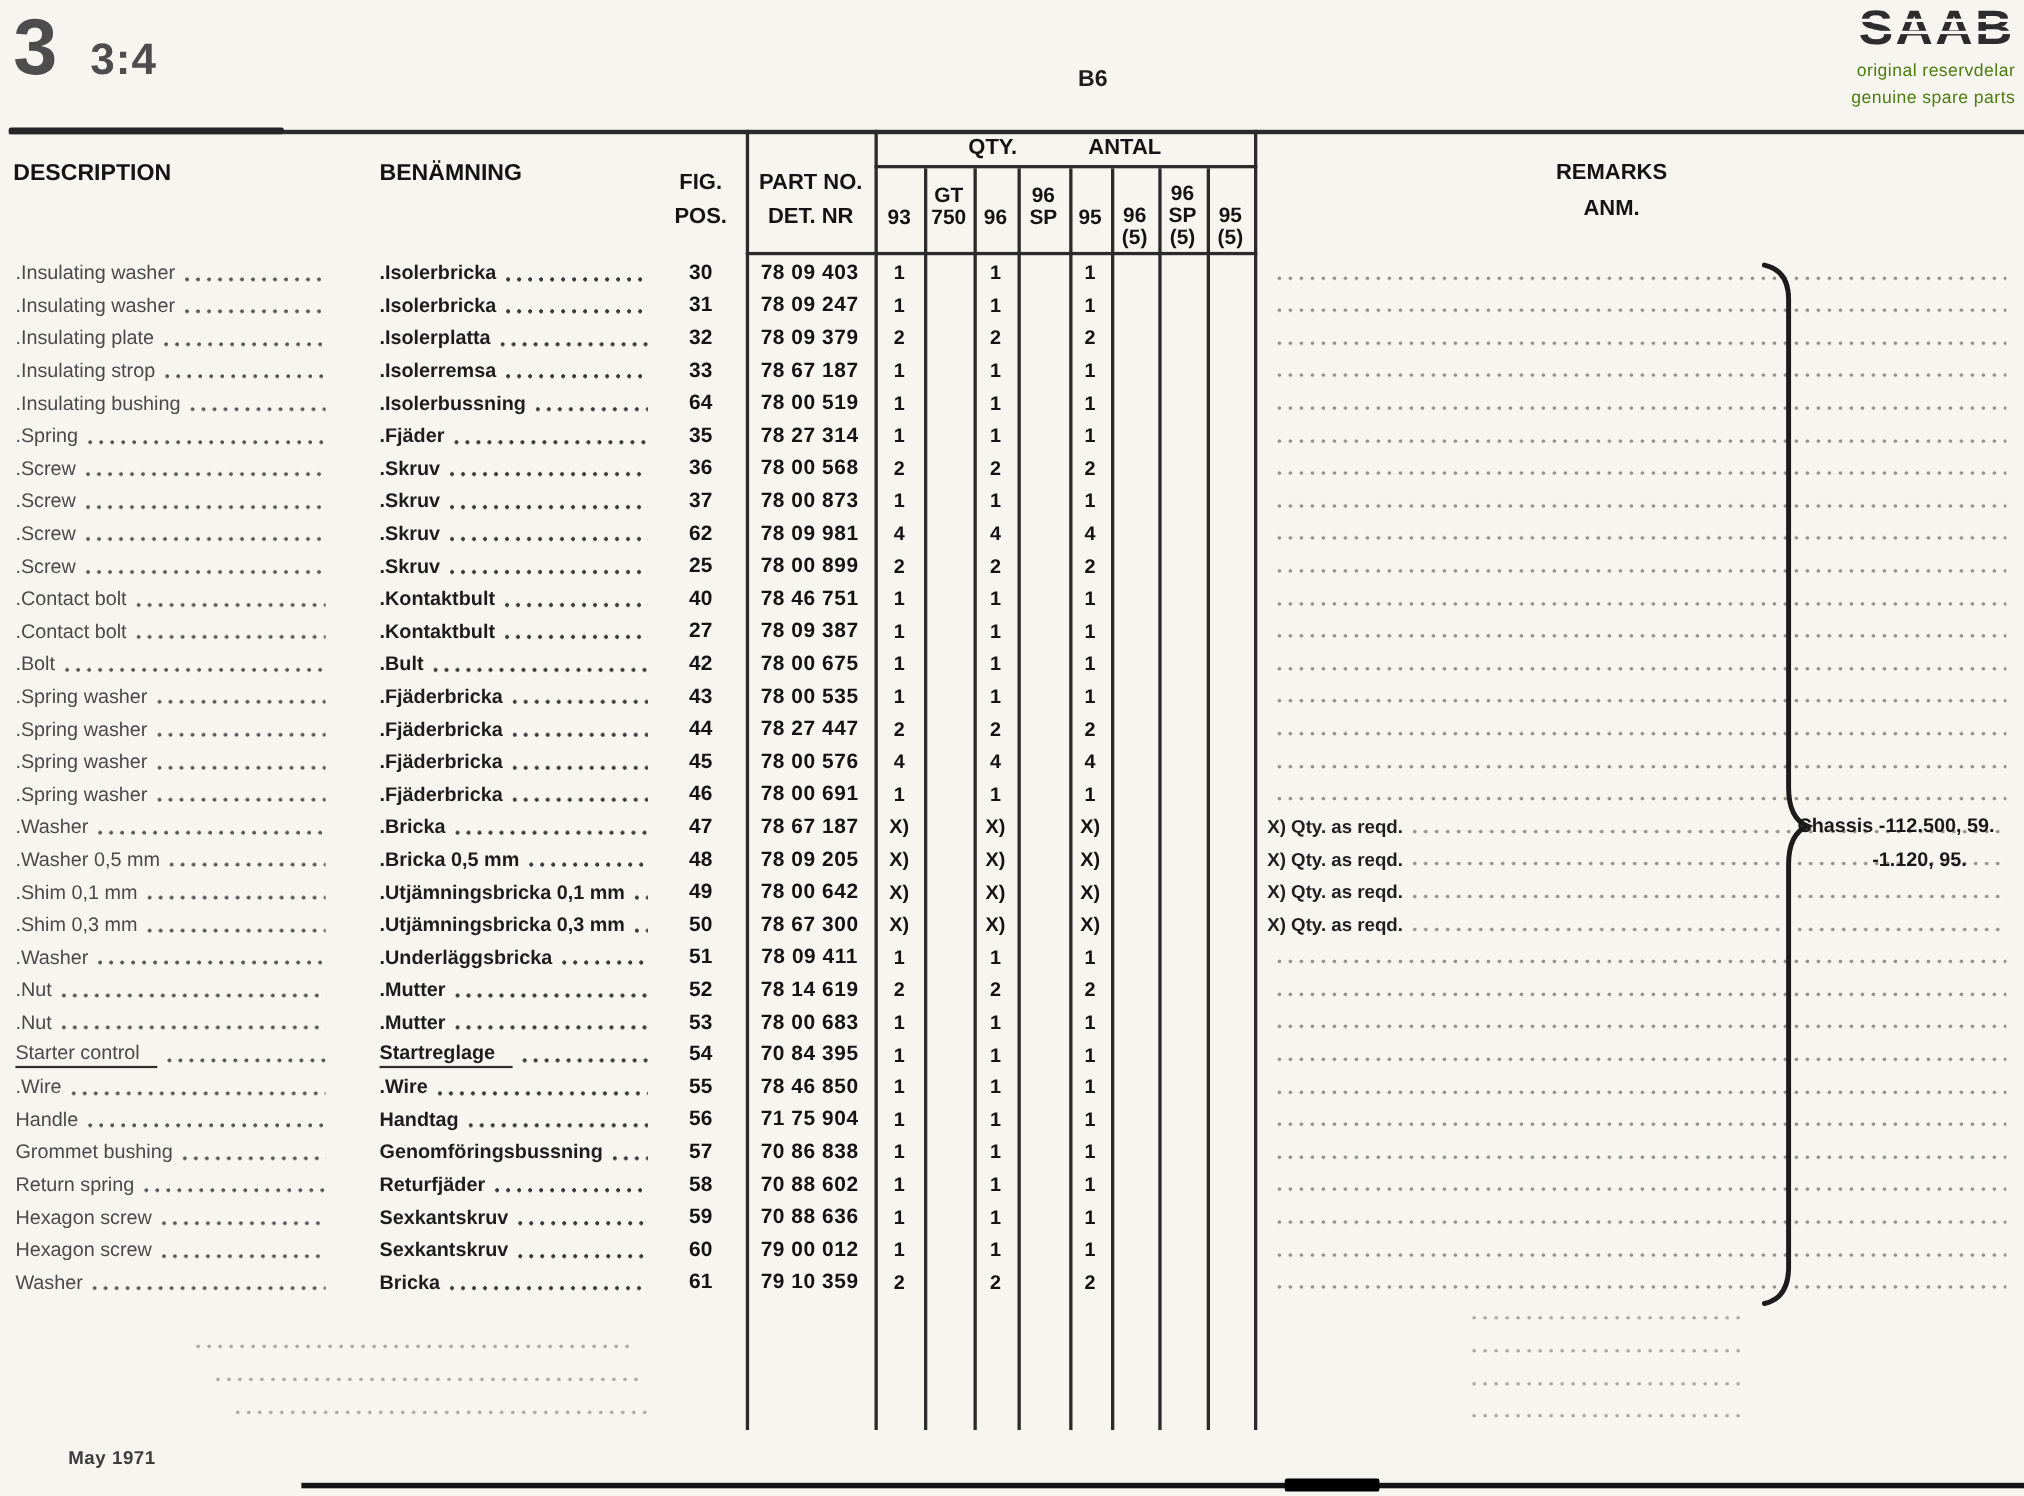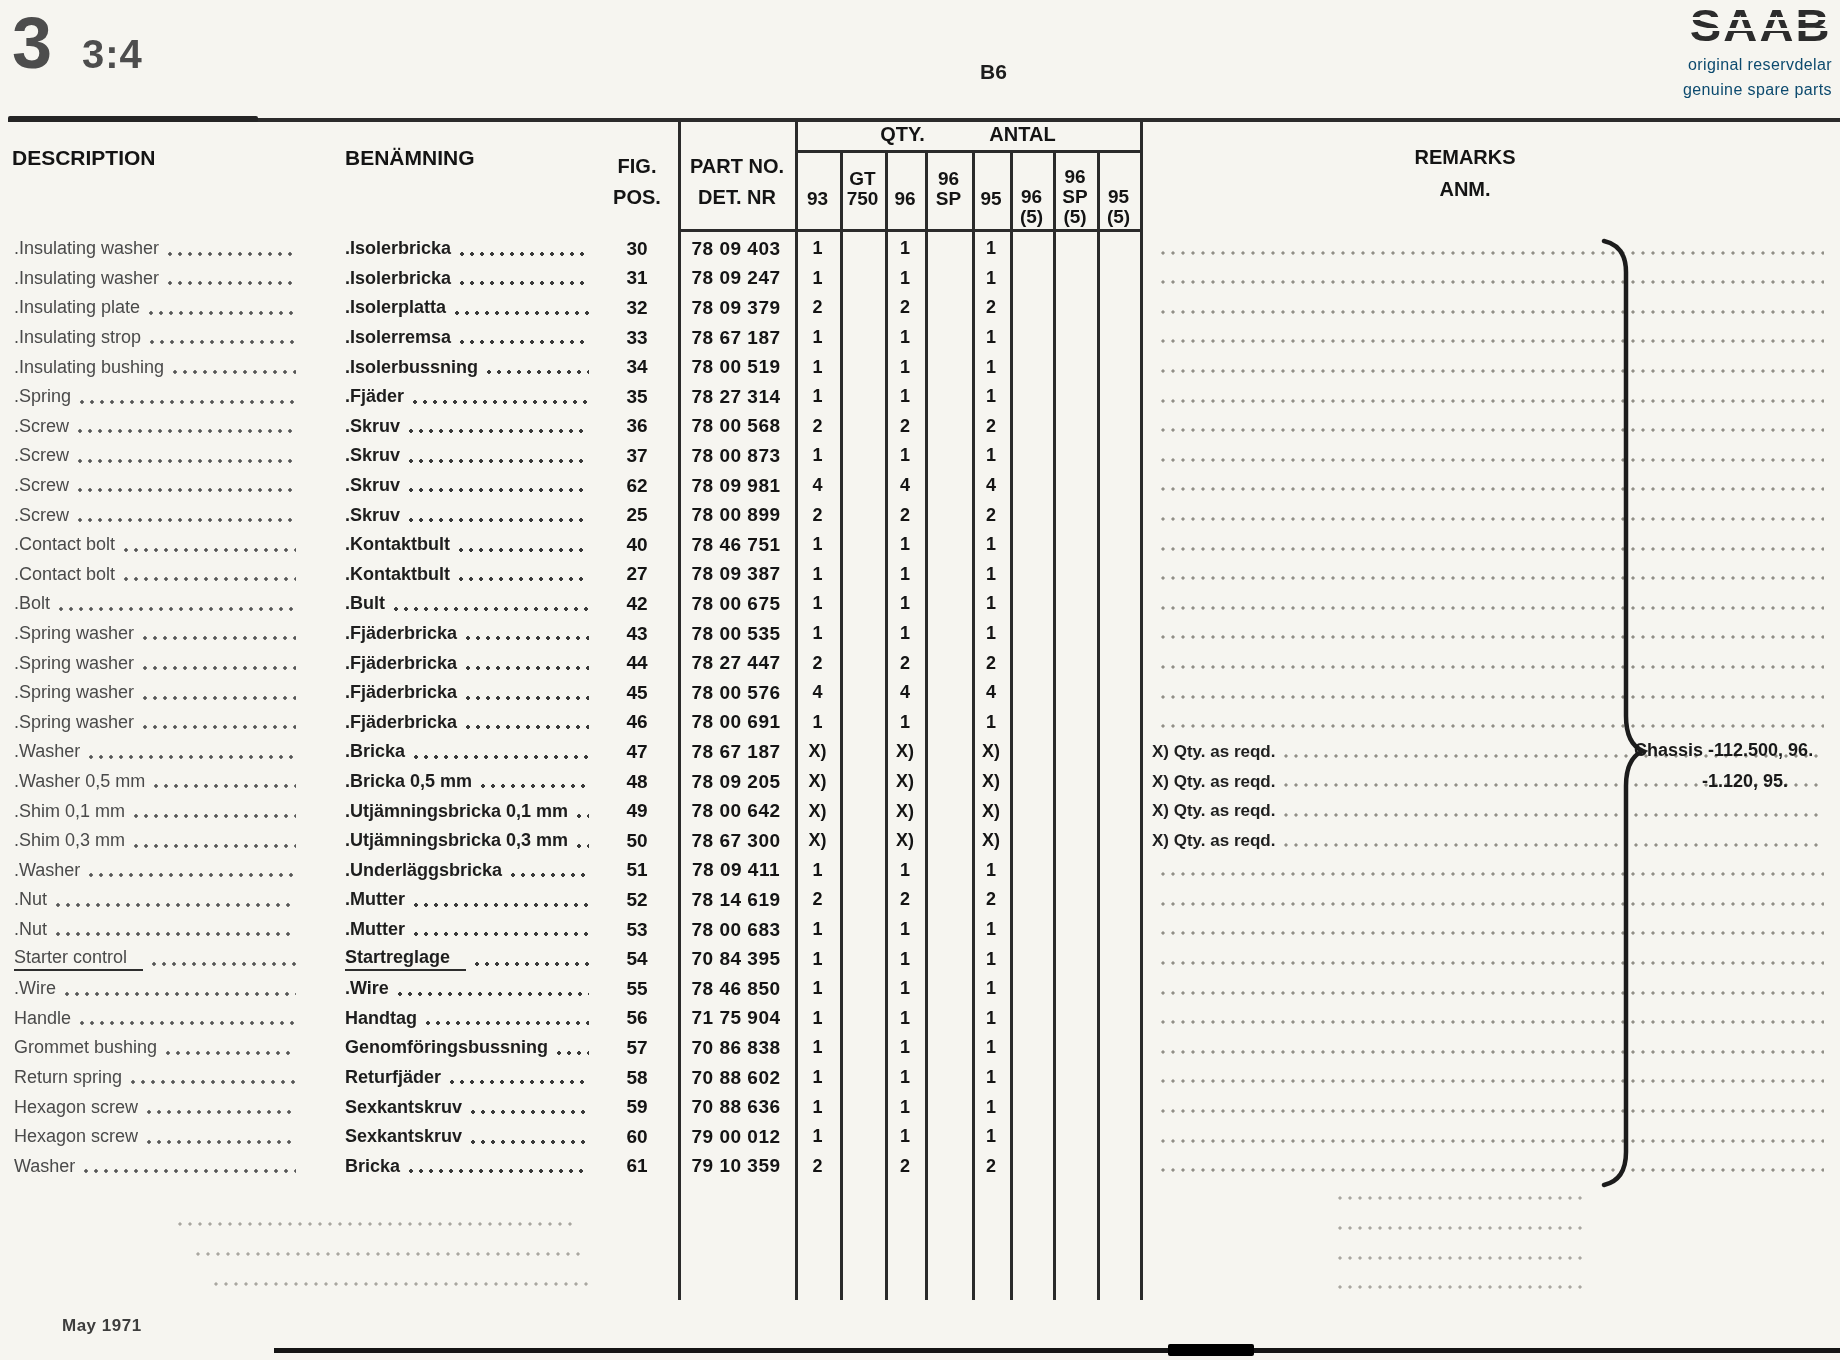--- a/index.html
+++ b/index.html
@@ -13,21 +13,21 @@
   .t-en{font-size:23px;line-height:1.05;}
   .t-en-sub{font-size:16px;line-height:1.3;}
   .t-sv{font-size:25px;margin-top:14px;line-height:1.05;}
   .t-sv-sub{font-size:16px;line-height:1.35;}
   .model-code{position:absolute;left:980px;top:60px;font-size:21px;font-weight:bold;}
   .saab-wrap{position:absolute;right:8px;top:4px;text-align:right;}
   .saab{position:relative;display:inline-block;font-size:44px;font-weight:900;letter-spacing:2px;
         color:#2c2c2c;line-height:1;transform:scaleX(1.07);transform-origin:right center;}
   .saab .stripe{position:absolute;left:-3px;right:-3px;height:3px;background:#f6f5f0;}
   .saab .s1{top:13px}.saab .s2{top:24px}
-  .brand{font-size:16px;color:#0c4a6e;letter-spacing:.4px;line-height:1.55;margin-top:5px;}
+  .brand{font-size:16px;color:#4d7c0f;letter-spacing:.4px;line-height:1.55;margin-top:5px;}
 
   
   .hl{position:absolute;height:3px;background:#2b2b2b;}
   .vl{position:absolute;width:3px;background:#2b2b2b;}
   .hl-thick{position:absolute;left:8px;top:116px;width:250px;height:6px;background:#252525;border-radius:2px;}
   .hdr{position:absolute;font-weight:bold;color:#141414;white-space:nowrap;}
   .ctr{text-align:center;}
 
   .sub{position:absolute;top:0;height:76px;display:flex;flex-direction:column;justify-content:flex-end;
        align-items:center;font-weight:bold;font-size:19px;line-height:1.05;color:#141414;}
@@ -274,21 +274,21 @@
       <div class="row" style="top: 118.4px;">
         <div class="cell c-desc">
           <span class="t">.Insulating bushing</span>
           <span class="leader"></span>
         </div>
         <div class="cell c-ben">
           <span class="t">.Isolerbussning</span>
           <span class="leader"></span>
         </div>
         <div class="cell c-fig">
-          <span class="t">34</span>
+          <span class="t">64</span>
         </div>
         <div class="cell c-part">
           <span class="t">78 00 519</span>
         </div>
         <div class="cell c-qty" style="left: 795px; width: 45px;">
           <span class="t">1</span>
         </div>
         <div class="cell c-qty" style="left: 840px; width: 45px;"></div>
         <div class="cell c-qty" style="left: 885px; width: 40px;">
           <span class="t">1</span>
@@ -1198,21 +1198,21 @@
         <div class="cell c-remark">
           <span class="leader"></span>
         </div>
       </div>
     </div>
 
   <svg style="position:absolute;left:1596px;top:238px;" width="52" height="950" viewBox="0 0 52 950">
     <path d="M 8 3 Q 30 8 30 34 L 30 478 Q 30 506 47 513 Q 30 520 30 548 L 30 914 Q 30 942 8 947" fill="none" stroke="#1c1c1c" stroke-width="4.5" stroke-linecap="round"></path>
   </svg>
   <div class="chassis">
-    <div>Chassis -112.500, 96.</div>
+    <div>Chassis -112.500, 59.</div>
     <div class="l2">-1.120, 95.</div>
   </div>
 
   <div class="filler" style="left:178px;top:1222px;width:400px;"></div>
   <div class="filler" style="left:196px;top:1252px;width:388px;"></div>
   <div class="filler" style="left:214px;top:1282px;width:374px;"></div>
   <div class="filler" style="left:1338px;top:1196px;width:250px;"></div>
   <div class="filler" style="left:1338px;top:1226px;width:250px;"></div>
   <div class="filler" style="left:1338px;top:1256px;width:250px;"></div>
   <div class="filler" style="left:1338px;top:1285px;width:250px;"></div>

